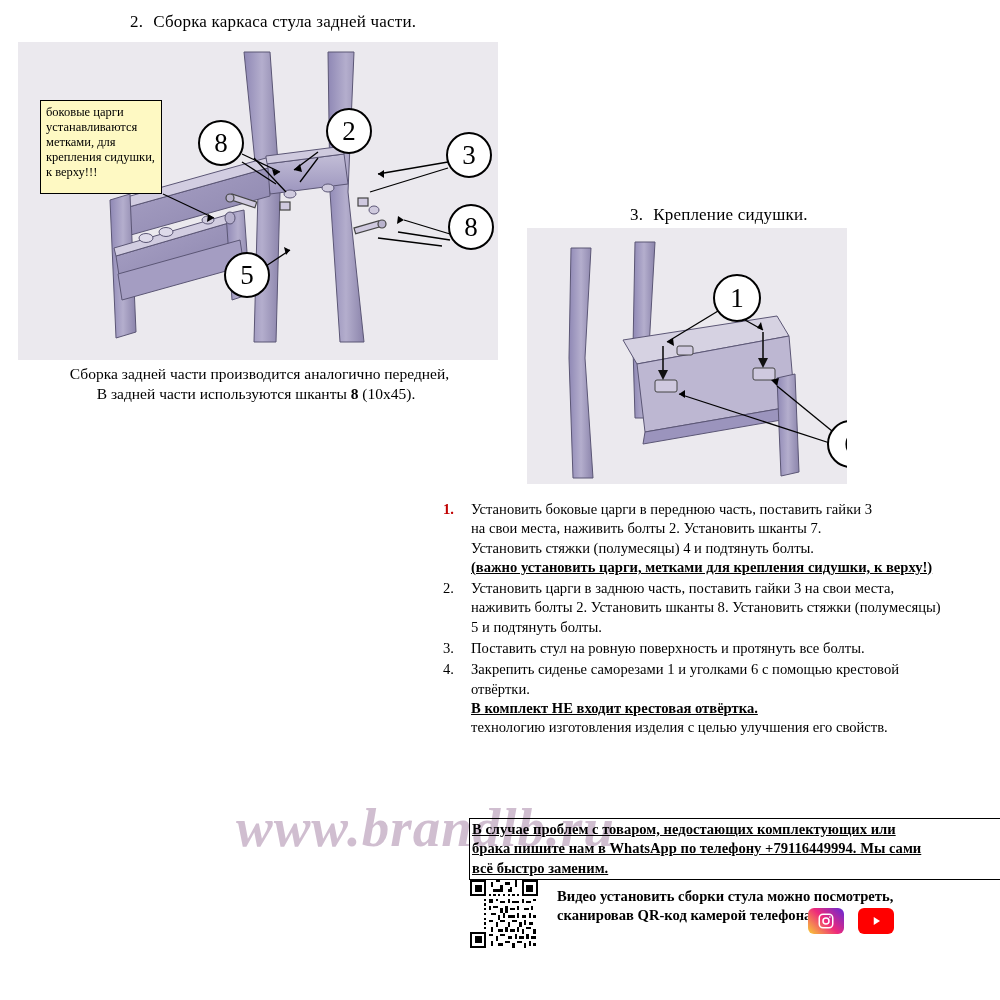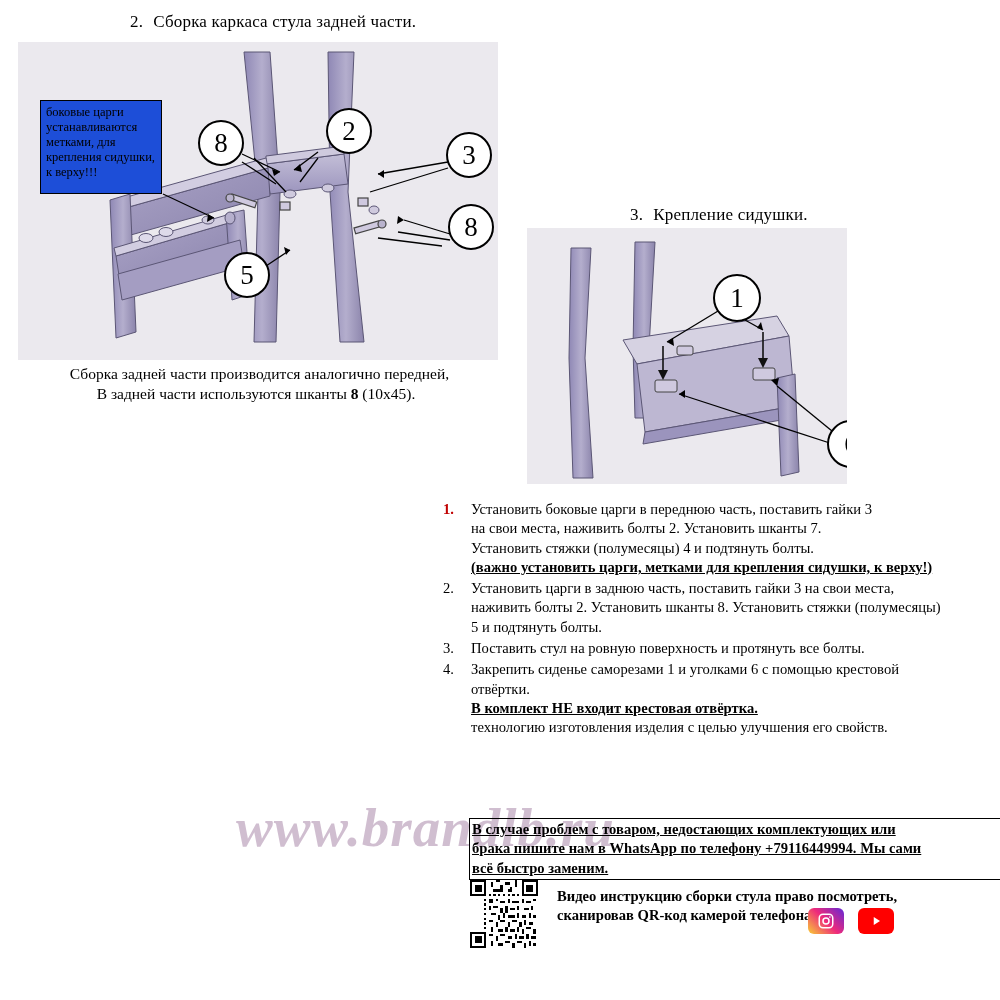--- a/index.html
+++ b/index.html
@@ -33,21 +33,21 @@
     overflow: hidden;
   }
   .chair-svg { position: absolute; left: 0; top: 0; }
 
   
   #callout-box {
     position: absolute;
     left: 22px; top: 58px;
     width: 122px; height: 94px;
     border: 1.4px solid #000;
-    background: #1d4ed8;
+    background: #fef9c3;
     font-size: 12.5px;
     line-height: 15px;
     padding: 4px 5px;
     font-family: "Liberation Serif", serif;
   }
 
   
   .circle {
     position: absolute;
     border: 2px solid #000;
@@ -432,21 +432,21 @@
     <rect x="15" y="26" width="2" height="1"></rect>
       <rect x="18" y="27" width="1" height="2"></rect>
     <rect x="20" y="26" width="2" height="1"></rect>
       <rect x="23" y="27" width="1" height="2"></rect>
     <rect x="25" y="26" width="1" height="2"></rect>
       <rect x="27" y="27" width="1" height="1"></rect>
   </g>
 </svg>
 
 <div id="qr-caption">
-  <div>Видео инструкцию сборки стула право посмотреть,</div>
+  <div>Видео установить сборки стула можно посмотреть,</div>
   <div>сканировав QR-код камерой телефона.</div>
 </div>
 
 <div class="social" id="social-instagram">
   <svg width="18" height="18" viewBox="0 0 24 24" fill="none" stroke="#fff" stroke-width="2">
     <rect x="3" y="3" width="18" height="18" rx="5"></rect>
     <circle cx="12" cy="12" r="4"></circle>
     <circle cx="17.2" cy="6.8" r="1.1" fill="#fff" stroke="none"></circle>
   </svg>
 </div>

